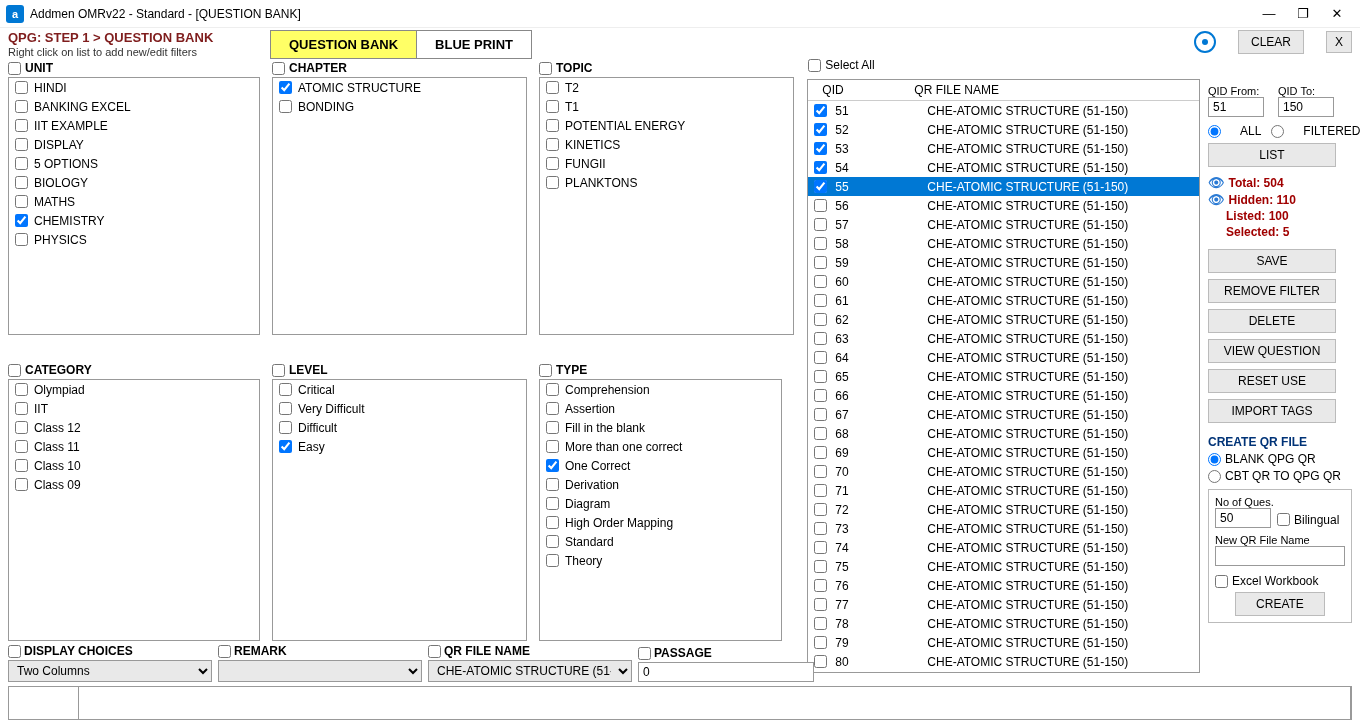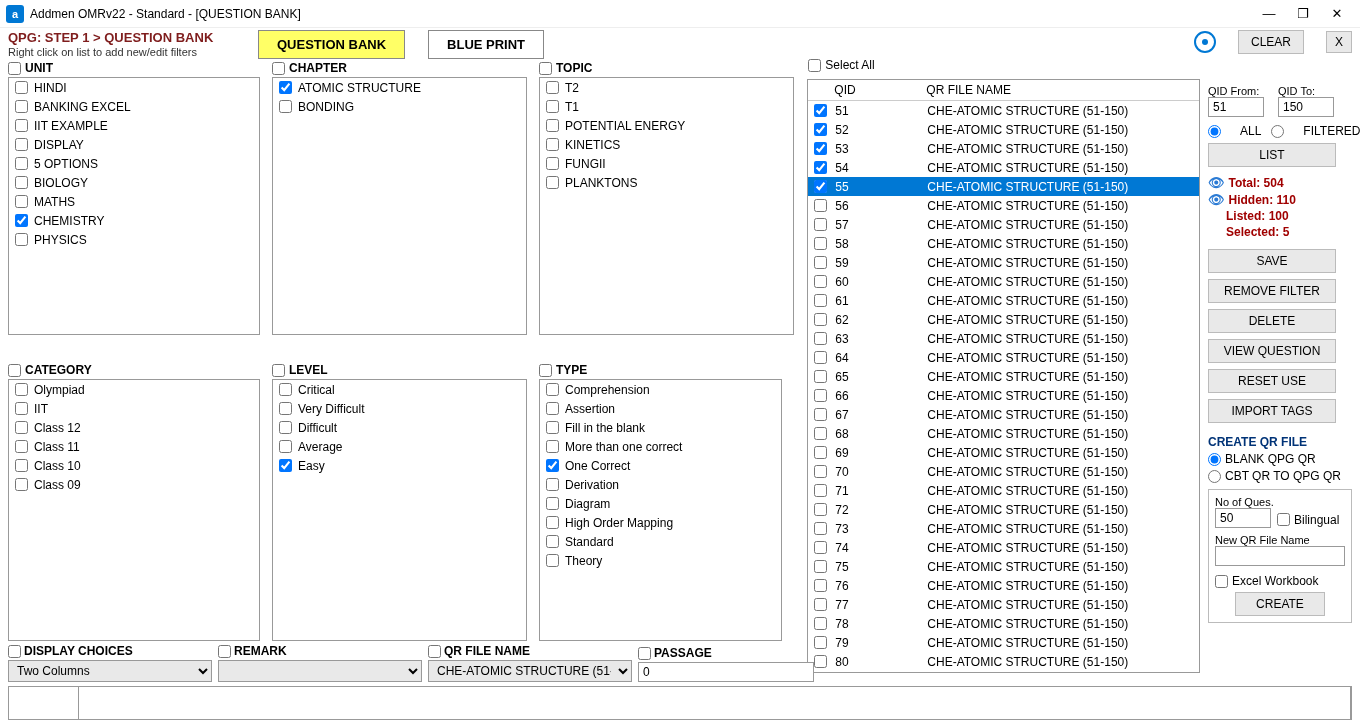--- a/index.html
+++ b/index.html
@@ -5,21 +5,21 @@
 * { box-sizing: border-box; margin: 0; padding: 0; font-family: "Segoe UI", Tahoma, sans-serif; font-size: 12px; }
 body { background: #fff; width: 1360px; height: 728px; overflow: hidden; position: relative; }
 .titlebar { height: 28px; display: flex; align-items: center; padding: 0 6px; border-bottom: 1px solid #eee; }
 .titlebar .app-icon { width: 18px; height: 18px; background: #0078d4; border-radius: 3px; display: flex; align-items: center; justify-content: center; color: #fff; font-weight: bold; font-size: 11px; margin-right: 6px; }
 .titlebar .title { flex: 1; }
 .titlebar .win-btn { width: 34px; height: 22px; text-align: center; line-height: 22px; font-size: 13px; cursor: pointer; }
 .header-row { display: flex; align-items: flex-start; padding: 2px 8px 0 8px; }
 .header-left { width: 250px; }
 .breadcrumb { color: #7f1d1d; font-weight: bold; font-size: 13px; }
 .subhint { color: #333; font-size: 11px; margin-top: 1px; }
-.tabs { display: flex; margin-left: 0px; gap: 24px; }
+.tabs { display: flex; margin-left: 12px; }
 .tab { border: 1px solid #888; padding: 6px 18px; font-weight: bold; font-size: 13px; cursor: pointer; background: #fff; margin-right: -1px; }
 .tab.active { background: #ffff66; }
 .right-top { position: absolute; right: 8px; top: 30px; display: flex; align-items: center; gap: 22px; }
 .gear { width: 22px; height: 22px; border: 2px solid #0078d4; border-radius: 50%; position: relative; cursor: pointer; }
 .gear::before { content: ""; position: absolute; width: 6px; height: 6px; background: #0078d4; border-radius: 50%; top: 50%; left: 50%; transform: translate(-50%,-50%); }
 .btn { background: #e9e9e9; border: 1px solid #bbb; padding: 4px 12px; cursor: pointer; text-align: center; }
 .btn.small { padding: 3px 8px; }
 .btn.wide { width: 128px; display: block; margin-bottom: 6px; }
 
 .main { display: flex; padding: 0 8px; height: 600px; }
@@ -232,24 +232,20 @@
           </div>
           <div class="item">
             <input type="checkbox" style="">
             <span>Very Difficult</span>
           </div>
           <div class="item">
             <input type="checkbox" style="">
             <span>Difficult</span>
           </div>
           <div class="item">
-            <input type="checkbox" style="">
-            <span>Average</span>
-          </div>
-          <div class="item">
             <input type="checkbox" checked="" style="">
             <span>Easy</span>
           </div>
         </div>
     </div>
 
     <div class="filter-col" style="width:243px">
       <div class="section-header">
         <input type="checkbox" style="">
           <span>TYPE</span>
@@ -298,21 +294,21 @@
         </div>
     </div>
   </div>
 
   <div class="qid-panel" style="margin-top:20px; height:594px;">
     <div class="selectall-row">
       <input type="checkbox" style="">
         <span>Select All</span>
     </div>
     <div class="qid-header">
-      <div class="qid-col1" style="margin-left:20px">QID</div>
+      <div class="qid-col1" style="margin-left:8px">QID</div>
       <div class="qid-col2">QR FILE NAME</div>
     </div>
     <div class="qid-list" id="qid-list">
         <div class="qid-row">
           <input type="checkbox" checked="" style="">
           <div class="qid-col1">51</div>
           <div class="qid-col2">CHE-ATOMIC STRUCTURE (51-150)</div>
         </div>
         <div class="qid-row">
           <input type="checkbox" checked="" style="">

